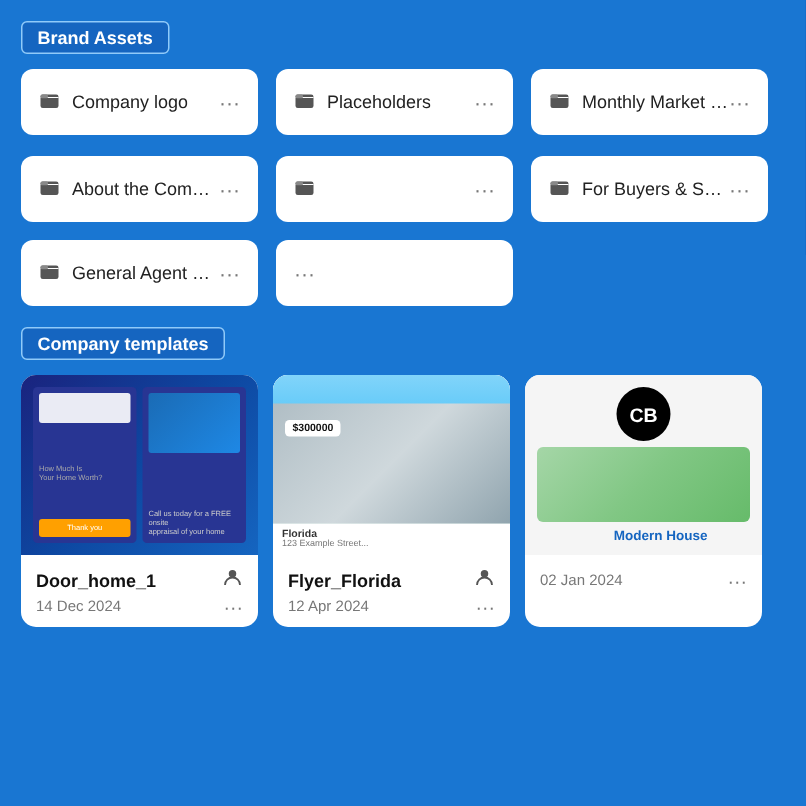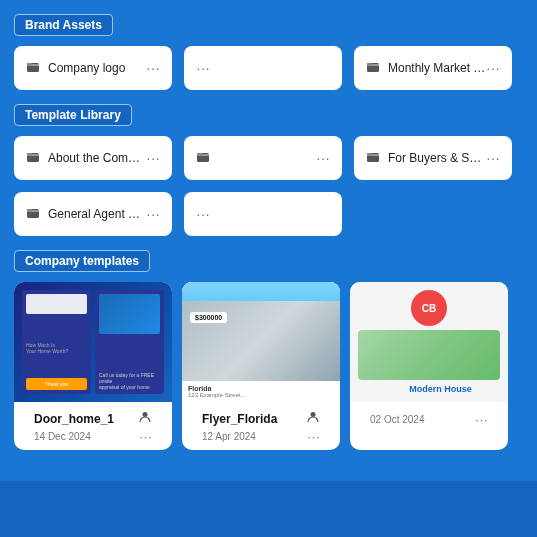--- a/index.html
+++ b/index.html
@@ -5,21 +5,21 @@
     * { box-sizing: border-box; margin: 0; padding: 0; }
     body {
       width: 537px;
       height: 537px;
       background: #1565C0;
       font-family: Arial, sans-serif;
       overflow: hidden;
     }
     .main-container {
       width: 537px;
-      height: 481px;
+      height: 537px;
       background: #1976D2;
       padding: 14px;
       overflow-y: auto;
     }
     .section-label {
       display: inline-block;
       background: #1565C0;
       border: 1.5px solid #90CAF9;
       color: #fff;
       font-size: 12px;
@@ -171,43 +171,43 @@
       height: 100%;
       display: flex;
       flex-direction: column;
       align-items: center;
       justify-content: space-between;
       padding: 8px;
     }
     .thumb-brochure-logo {
       width: 36px;
       height: 36px;
-      background: #ef4444;
+      background: #000000;
       border-radius: 50%;
       display: flex;
       align-items: center;
       justify-content: center;
       color: #fff;
-      font-size: 10px;
+      font-size: 13px;
       font-weight: bold;
     }
     .thumb-brochure-house {
       width: 100%;
       height: 50px;
       background: linear-gradient(135deg, #a5d6a7 0%, #81c784 50%, #66bb6a 100%);
       border-radius: 4px;
     }
     .thumb-brochure-title {
       font-size: 9px;
       font-weight: bold;
       color: #1565c0;
       margin-left: 23px;
     }
     .template-info {
-      padding: 8px 20px 6px;
+      padding: 8px 10px 6px;
     }
     .template-info-top {
       display: flex;
       align-items: center;
       justify-content: space-between;
     }
     .template-name {
       font-size: 12px;
       font-weight: bold;
       color: #111;
@@ -254,41 +254,50 @@
                 <path d="M1 5h12" stroke="#fff" stroke-width="0.8"></path>
                 <rect x="1" y="3" width="5" height="2.5" rx="1" fill="#888"></rect>
               </svg>
           </span>
           <span class="folder-name">Company logo</span>
         </div>
         <span class="folder-dots">···</span>
       </div>
 
       <div class="folder-item">
+        <div class="folder-item-left">
+          <span class="folder-icon">
+            <svg width="14" height="14" viewBox="0 0 14 14" fill="none">
+                <rect x="1" y="3" width="12" height="9" rx="1.5" fill="#555"></rect>
+                <path d="M1 5h12" stroke="#fff" stroke-width="0.8"></path>
+                <rect x="1" y="3" width="5" height="2.5" rx="1" fill="#888"></rect>
+              </svg>
+          </span>
+          <span class="folder-name">Placeholders</span>
+        </div>
         <span class="folder-dots">···</span>
       </div>
 
       <div class="folder-item">
         <div class="folder-item-left">
           <span class="folder-icon">
             <svg width="14" height="14" viewBox="0 0 14 14" fill="none">
                 <rect x="1" y="3" width="12" height="9" rx="1.5" fill="#555"></rect>
                 <path d="M1 5h12" stroke="#fff" stroke-width="0.8"></path>
                 <rect x="1" y="3" width="5" height="2.5" rx="1" fill="#888"></rect>
               </svg>
           </span>
           <span class="folder-name">Monthly Market S...</span>
         </div>
         <span class="folder-dots">···</span>
       </div>
     </div>
   </div>
 
   <div>
-    <span class="section-label">Template Library</span>
     <div class="folder-grid">
 
       <div class="folder-item">
         <div class="folder-item-left">
           <span class="folder-icon">
             <svg width="14" height="14" viewBox="0 0 14 14" fill="none">
                 <rect x="1" y="3" width="12" height="9" rx="1.5" fill="#555"></rect>
                 <path d="M1 5h12" stroke="#fff" stroke-width="0.8"></path>
                 <rect x="1" y="3" width="5" height="2.5" rx="1" fill="#888"></rect>
               </svg>
@@ -417,21 +426,21 @@
       <div class="template-card">
         <div class="template-thumb">
           <div class="thumb-brochure">
             <div class="thumb-brochure-logo">CB</div>
             <div class="thumb-brochure-house"></div>
             <div class="thumb-brochure-title">Modern House</div>
           </div>
         </div>
         <div class="template-info">
           <div class="template-date-row">
-            <span class="template-date">02 Oct 2024</span>
+            <span class="template-date">02 Jan 2024</span>
             <span class="dots-icon">···</span>
           </div>
         </div>
       </div>
 
     </div>
   </div>
 
 </div>
 

